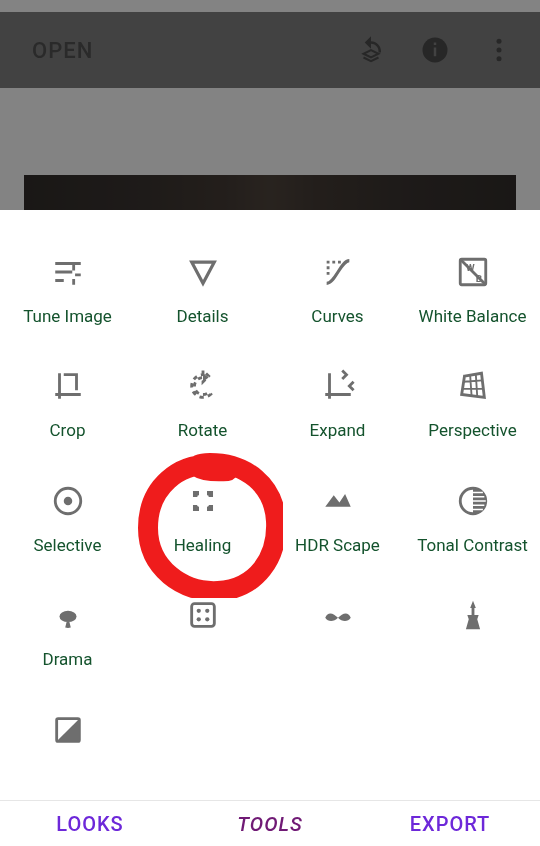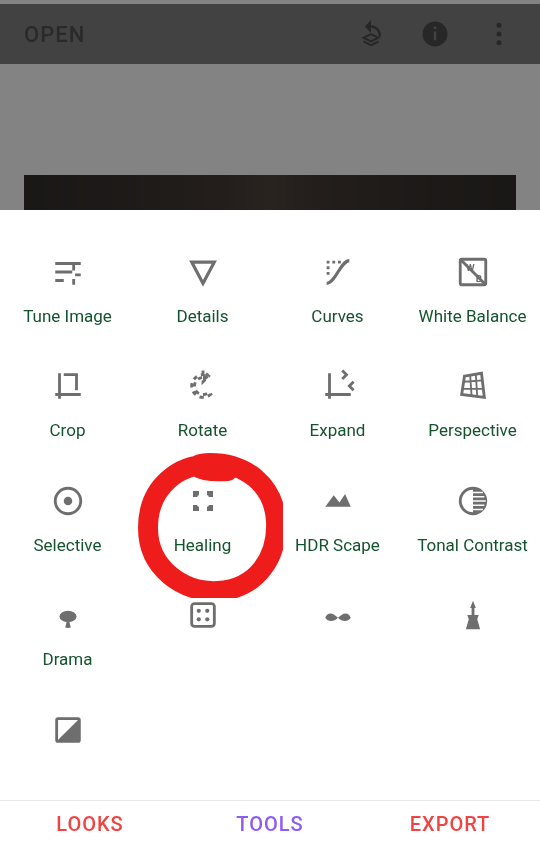--- a/index.html
+++ b/index.html
@@ -1,20 +1,20 @@
 <!DOCTYPE html>
 <html><head>
 <meta charset="utf-8">
 <style>
   * { box-sizing: border-box; margin: 0; padding: 0; }
   html, body { width: 540px; height: 846px; font-family: Roboto, Arial, sans-serif; overflow: hidden; background: #fff; }
   .app { position: relative; width: 540px; height: 846px; }
   .appbar {
-    position: absolute; top: 4px; left: 0; width: 540px; height: 60px;
-    display: flex; align-items: center; padding: 0 18px 0 24px;
+    position: absolute; top: 12px; left: 0; width: 540px; height: 76px;
+    display: flex; align-items: center; padding: 0 18px 0 32px;
     background: #6f6f6f;
   }
   .appbar .open-label {
     font-size: 22px; letter-spacing: 1px; color: #3a3a3a; font-weight: 500;
   }
   .appbar .spacer { flex: 1; }
   .appbar .icon-btn {
     width: 46px; height: 46px; display: flex; align-items: center; justify-content: center;
     margin-left: 18px; color: #333;
   }
@@ -52,24 +52,24 @@
   .annotation-circle {
     position: absolute; pointer-events: none;
     left: 138px; top: 453px; width: 145px; height: 145px;
   }
   .bottom-tabs {
     position: absolute; bottom: 0; left: 0; width: 540px; height: 46px;
     display: flex; background: #fff; border-top: 1px solid #e6e6e6;
   }
   .tab {
     flex: 1; display: flex; align-items: center; justify-content: center;
-    font-size: 20px; letter-spacing: 1px; color: #ef4444; font-weight: 500;
+    font-size: 20px; letter-spacing: 1px; color: #6d28d9; font-weight: 500;
     cursor: pointer;
   }
-  .tab.active { color: #8b5cf6; }
+  .tab.active { color: #701a75; font-style: italic; }
 </style>
 </head>
 <body>
 
 <div class="app">
 
   <div class="appbar">
     <span class="open-label">OPEN</span>
     <span class="spacer"></span>
     <span class="icon-btn">

